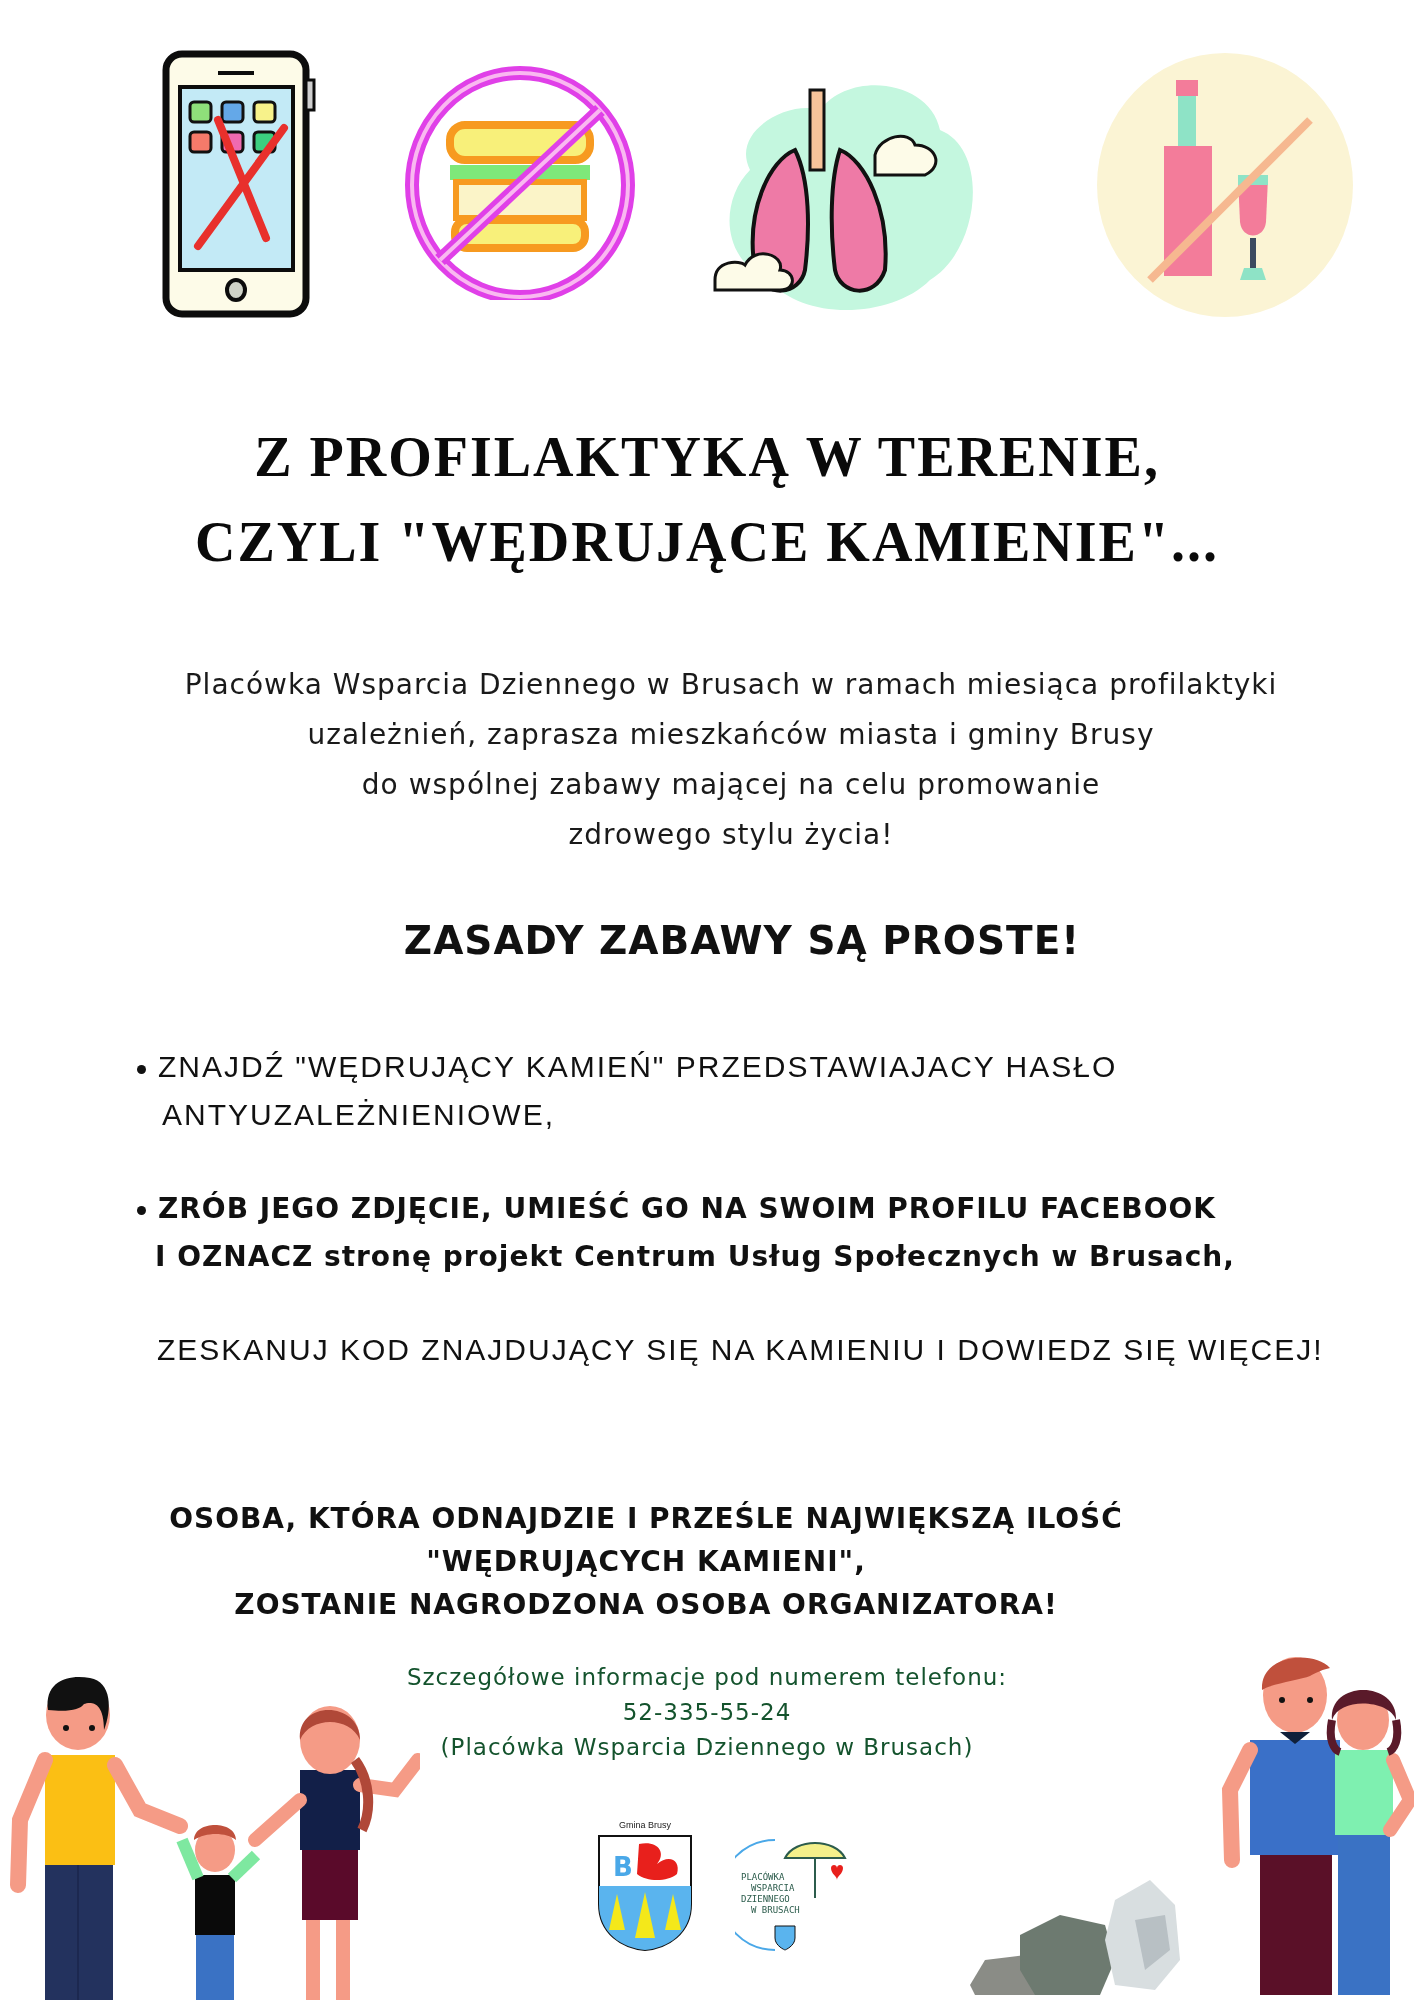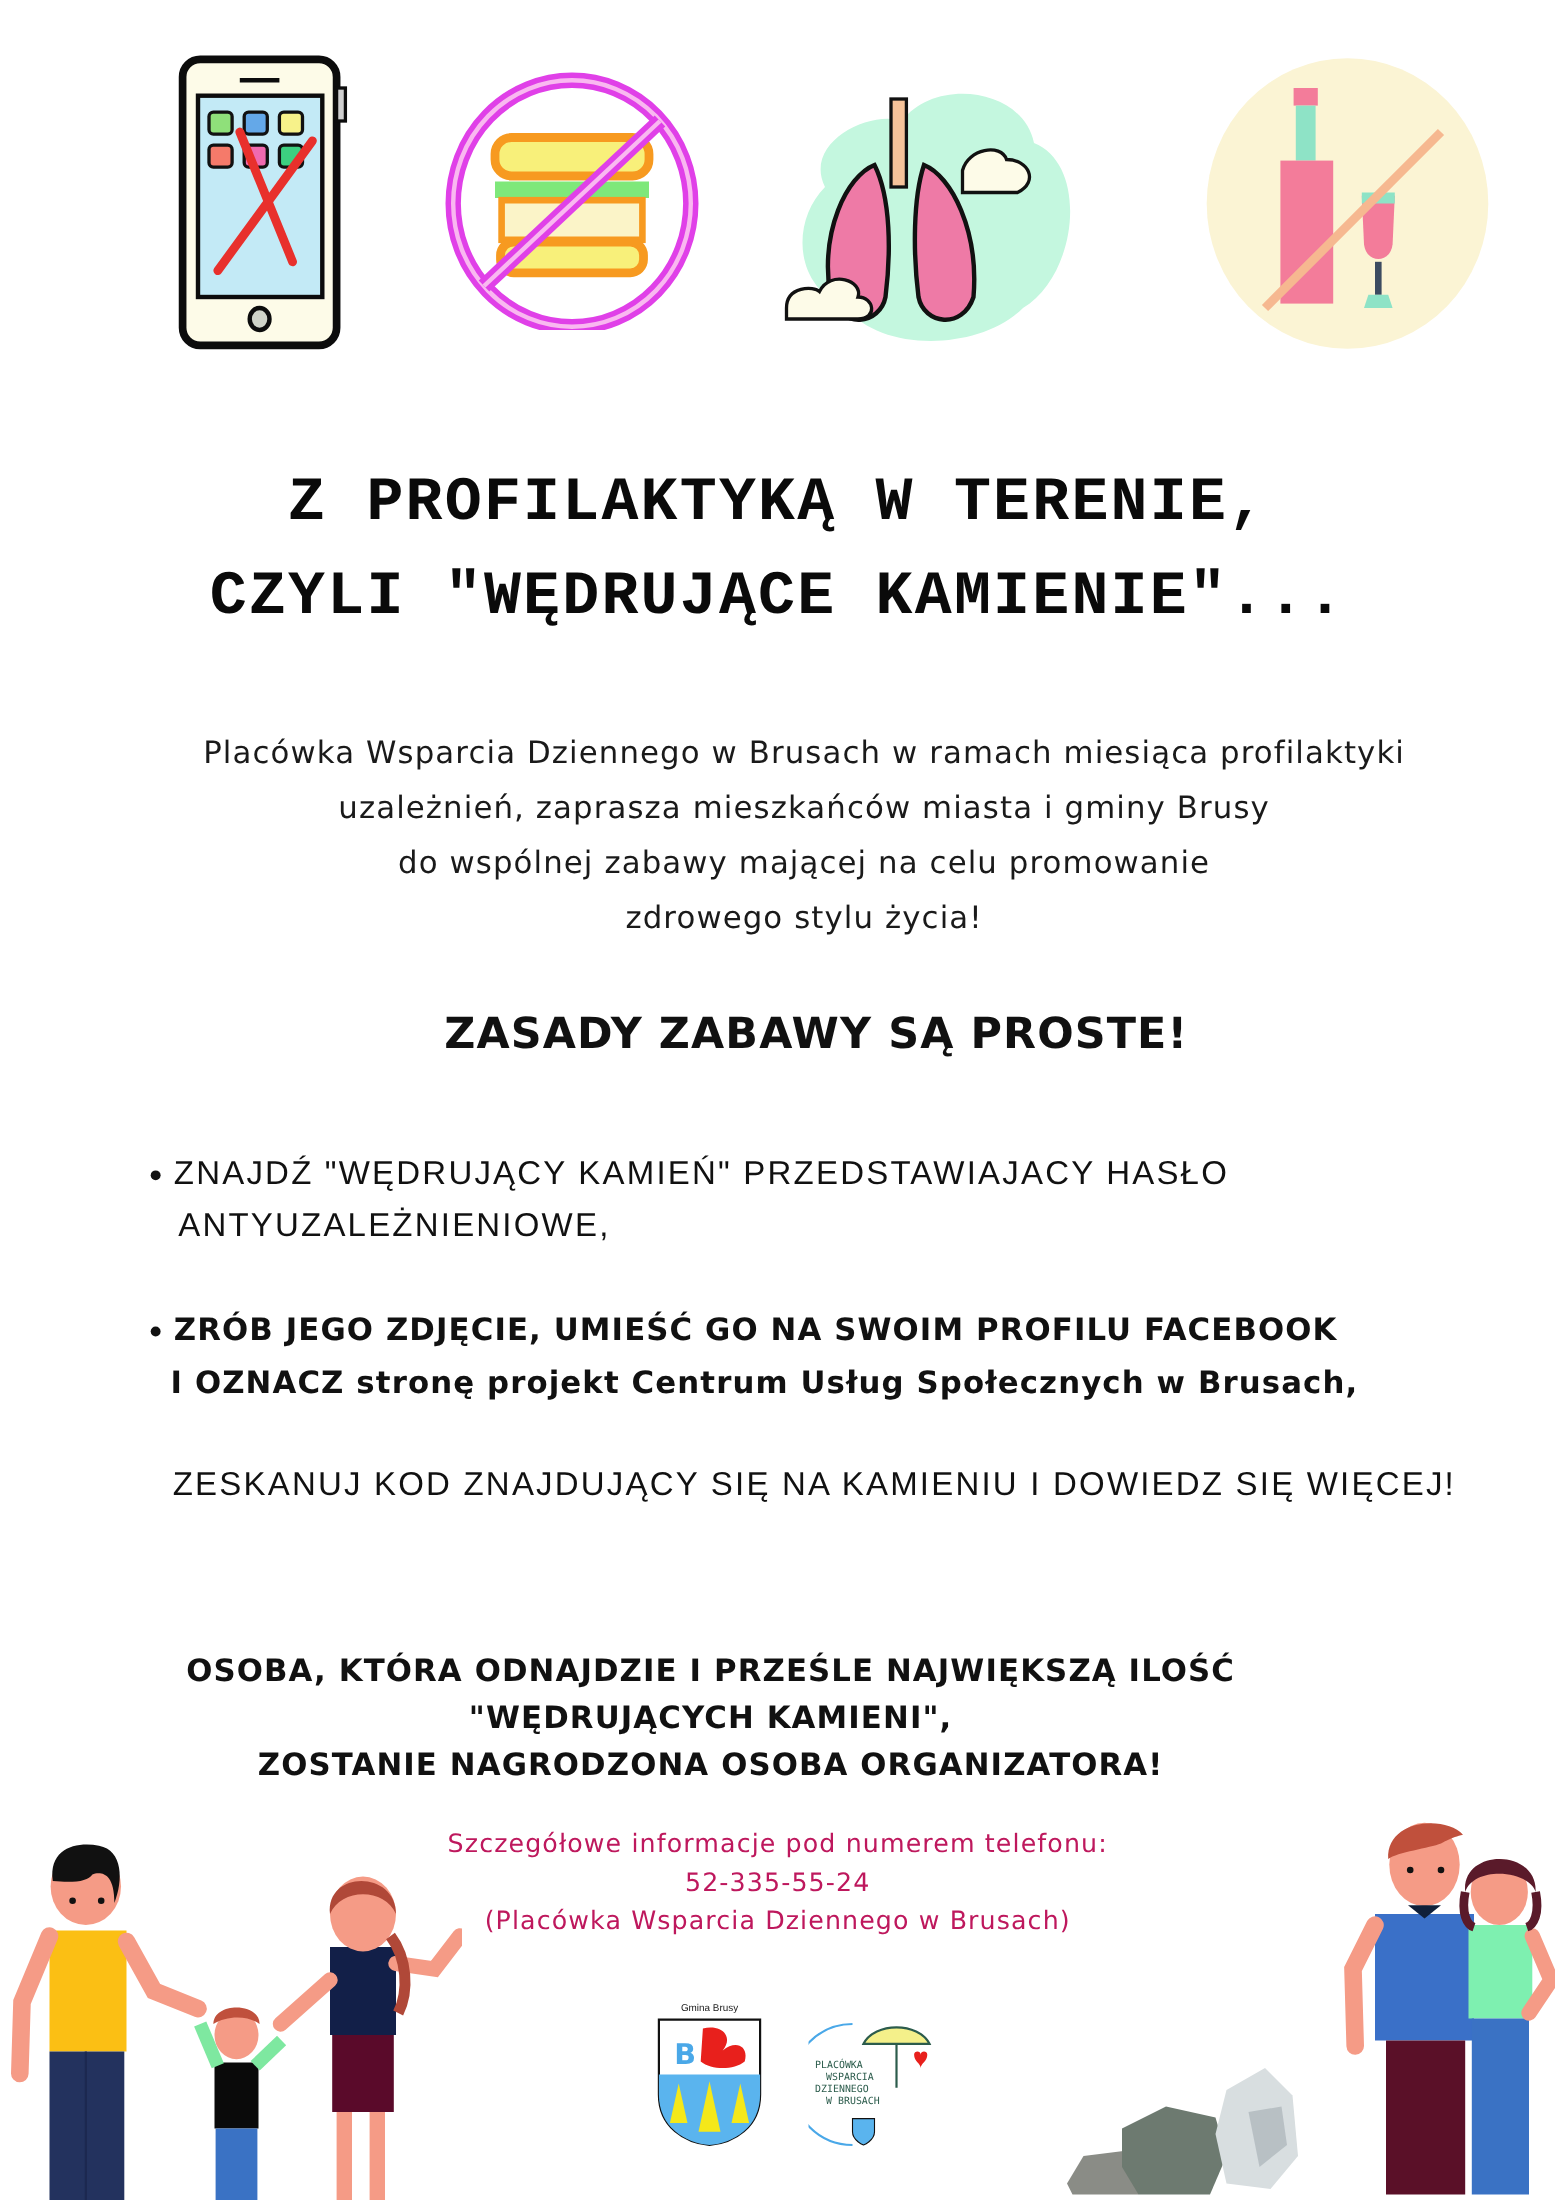--- a/index.html
+++ b/index.html
@@ -1,39 +1,39 @@
 <!DOCTYPE html>
 <html><head>
 <meta charset="utf-8">
 <style>
   * { box-sizing: border-box; margin: 0; padding: 0; }
   html, body { width: 1414px; height: 2000px; background: #ffffff; overflow: hidden; }
   body { position: relative; font-family: "Liberation Sans", "DejaVu Sans", sans-serif; color: #111; }
   .abs { position: absolute; }
 
   
-  .title { left: 0; width: 1414px; text-align: center; font-family: Liberation Mono, monospace; font-weight: bold; font-size: 56px; letter-spacing: 2px; color: #0a0a0a; }
+  .title { left: 0; width: 1414px; text-align: center; font-family: Liberation Serif, serif; font-weight: bold; font-size: 56px; letter-spacing: 2px; color: #0a0a0a; }
   .t1 { top: 425px; }
   .t2 { top: 510px; }
 
   .intro { left: 0; width: 1414px; text-align: center; font-family: "DejaVu Sans", sans-serif; font-size: 28px; letter-spacing: 1px; color: #1a1a1a; }
   .intro div { height: 50px; line-height: 50px; margin-left: 48px; }
 
   .rules-h { top: 918px; left: 16px; width: 1414px; text-align: center; font-family: "DejaVu Sans", sans-serif; font-weight: bold; font-size: 39px; letter-spacing: 1px; padding-left: 38px; }
 
   .bullet { left: 137px; font-family: "Liberation Sans", sans-serif; font-size: 30px; letter-spacing: 2px; color: #111; }
   .bullet .line { height: 48px; line-height: 48px; white-space: nowrap; }
   .bullet .dot { display: inline-block; width: 9px; height: 9px; background: #111; border-radius: 50%; vertical-align: middle; margin-right: 12px; }
   .bullet .indent { padding-left: 25px; }
   .bullet.bold { font-weight: bold; font-family: "DejaVu Sans", sans-serif; font-size: 28px; letter-spacing: 1px; }
 
   .prize { left: 0; width: 1292px; text-align: center; font-family: "DejaVu Sans", sans-serif; font-weight: bold; font-size: 28px; letter-spacing: 1px; }
   .prize div { height: 43px; line-height: 43px; }
 
-  .contact { left: 0; width: 1414px; text-align: center; font-family: "DejaVu Sans", sans-serif; font-size: 23px; letter-spacing: 1px; color: #be185d; }
+  .contact { left: 0; width: 1414px; text-align: center; font-family: "DejaVu Sans", sans-serif; font-size: 23px; letter-spacing: 1px; color: #14532d; }
   .contact div { height: 35px; line-height: 35px; }
 
   .logo-label { font-size: 9px; font-family: "Liberation Sans", sans-serif; color: #222; }
 </style>
 </head>
 <body>
 
 <div class="abs" style="left:160px; top:50px; width:160px; height:270px;">
   <svg width="160" height="270" viewBox="0 0 160 270">
     <rect x="6" y="4" width="140" height="260" rx="16" fill="#fdfbe8" stroke="#0c0c0c" stroke-width="7"></rect>

